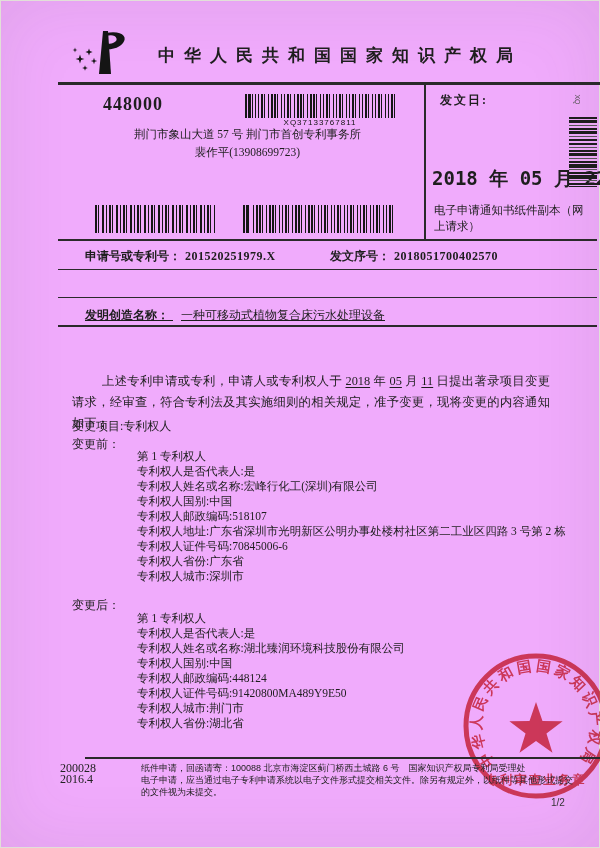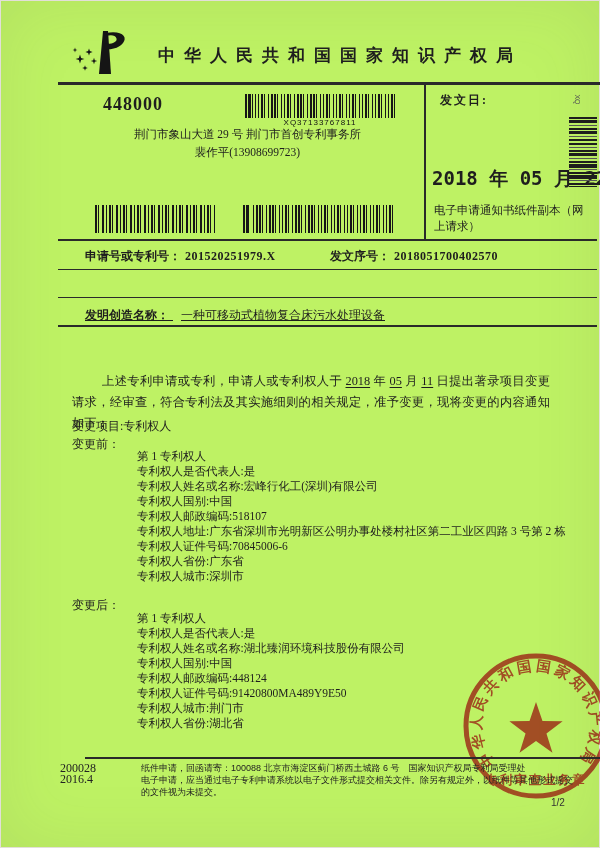--- a/index.html
+++ b/index.html
@@ -1,18 +1,18 @@
 <!DOCTYPE html>
 <html><head>
 <meta charset="utf-8">
 <style>
   html,body{margin:0;padding:0;background:#e8e6e1;}
   .page{
     position:relative;width:600px;height:848px;margin:0 auto;
-    background:#bef264;overflow:hidden;color:#1e1e1e;
+    background:#f0abfc;overflow:hidden;color:#1e1e1e;
     font-family:"Liberation Serif","DejaVu Serif",serif;
     box-shadow:inset 0 0 0 1px #e2dfd8, inset 0 0 70px rgba(80,75,65,.10);
   }
   .abs{position:absolute;}
   
   .org-title{top:44px;left:140px;width:400px;text-align:center;
     font-size:17px;font-weight:bold;letter-spacing:9px;white-space:nowrap;}
   .rule{background:#2a2a2a;}
   
   .postcode{top:94px;left:103px;font-size:18px;font-weight:bold;letter-spacing:1px;}
@@ -87,21 +87,21 @@
     </g>
   </svg>
   <div class="abs org-title">中华人民共和国国家知识产权局</div>
   <div class="abs rule" style="top:82px;left:58px;right:0;height:2.5px;"></div>
 
   <div class="abs postcode">448000</div>
   <div class="abs" style="top:94px;left:245px;width:150px;">
     <div class="barcode" style="height:24px;"></div>
     <div class="bc-num">XQ37133767811</div>
   </div>
-  <div class="abs addr">荆门市象山大道 29 号  荆门市首创专利事务所</div>
+  <div class="abs addr">荆门市象山大道 57 号  荆门市首创专利事务所</div>
   <div class="abs recipient">裴作平(13908699723)</div>
   <div class="abs barcode alt" style="top:205px;left:95px;width:120px;height:28px;"></div>
   <div class="abs barcode" style="top:205px;left:243px;width:152px;height:28px;"></div>
 
   <div class="abs rule vdiv"></div>
 
   <div class="abs date-label">发文日:</div>
   <div class="abs date-value">2018 年 05 月 22 日</div>
   <div class="abs copy-note">电子申请通知书纸件副本（网上请求）</div>
   <div class="abs edge-barcode"></div>

